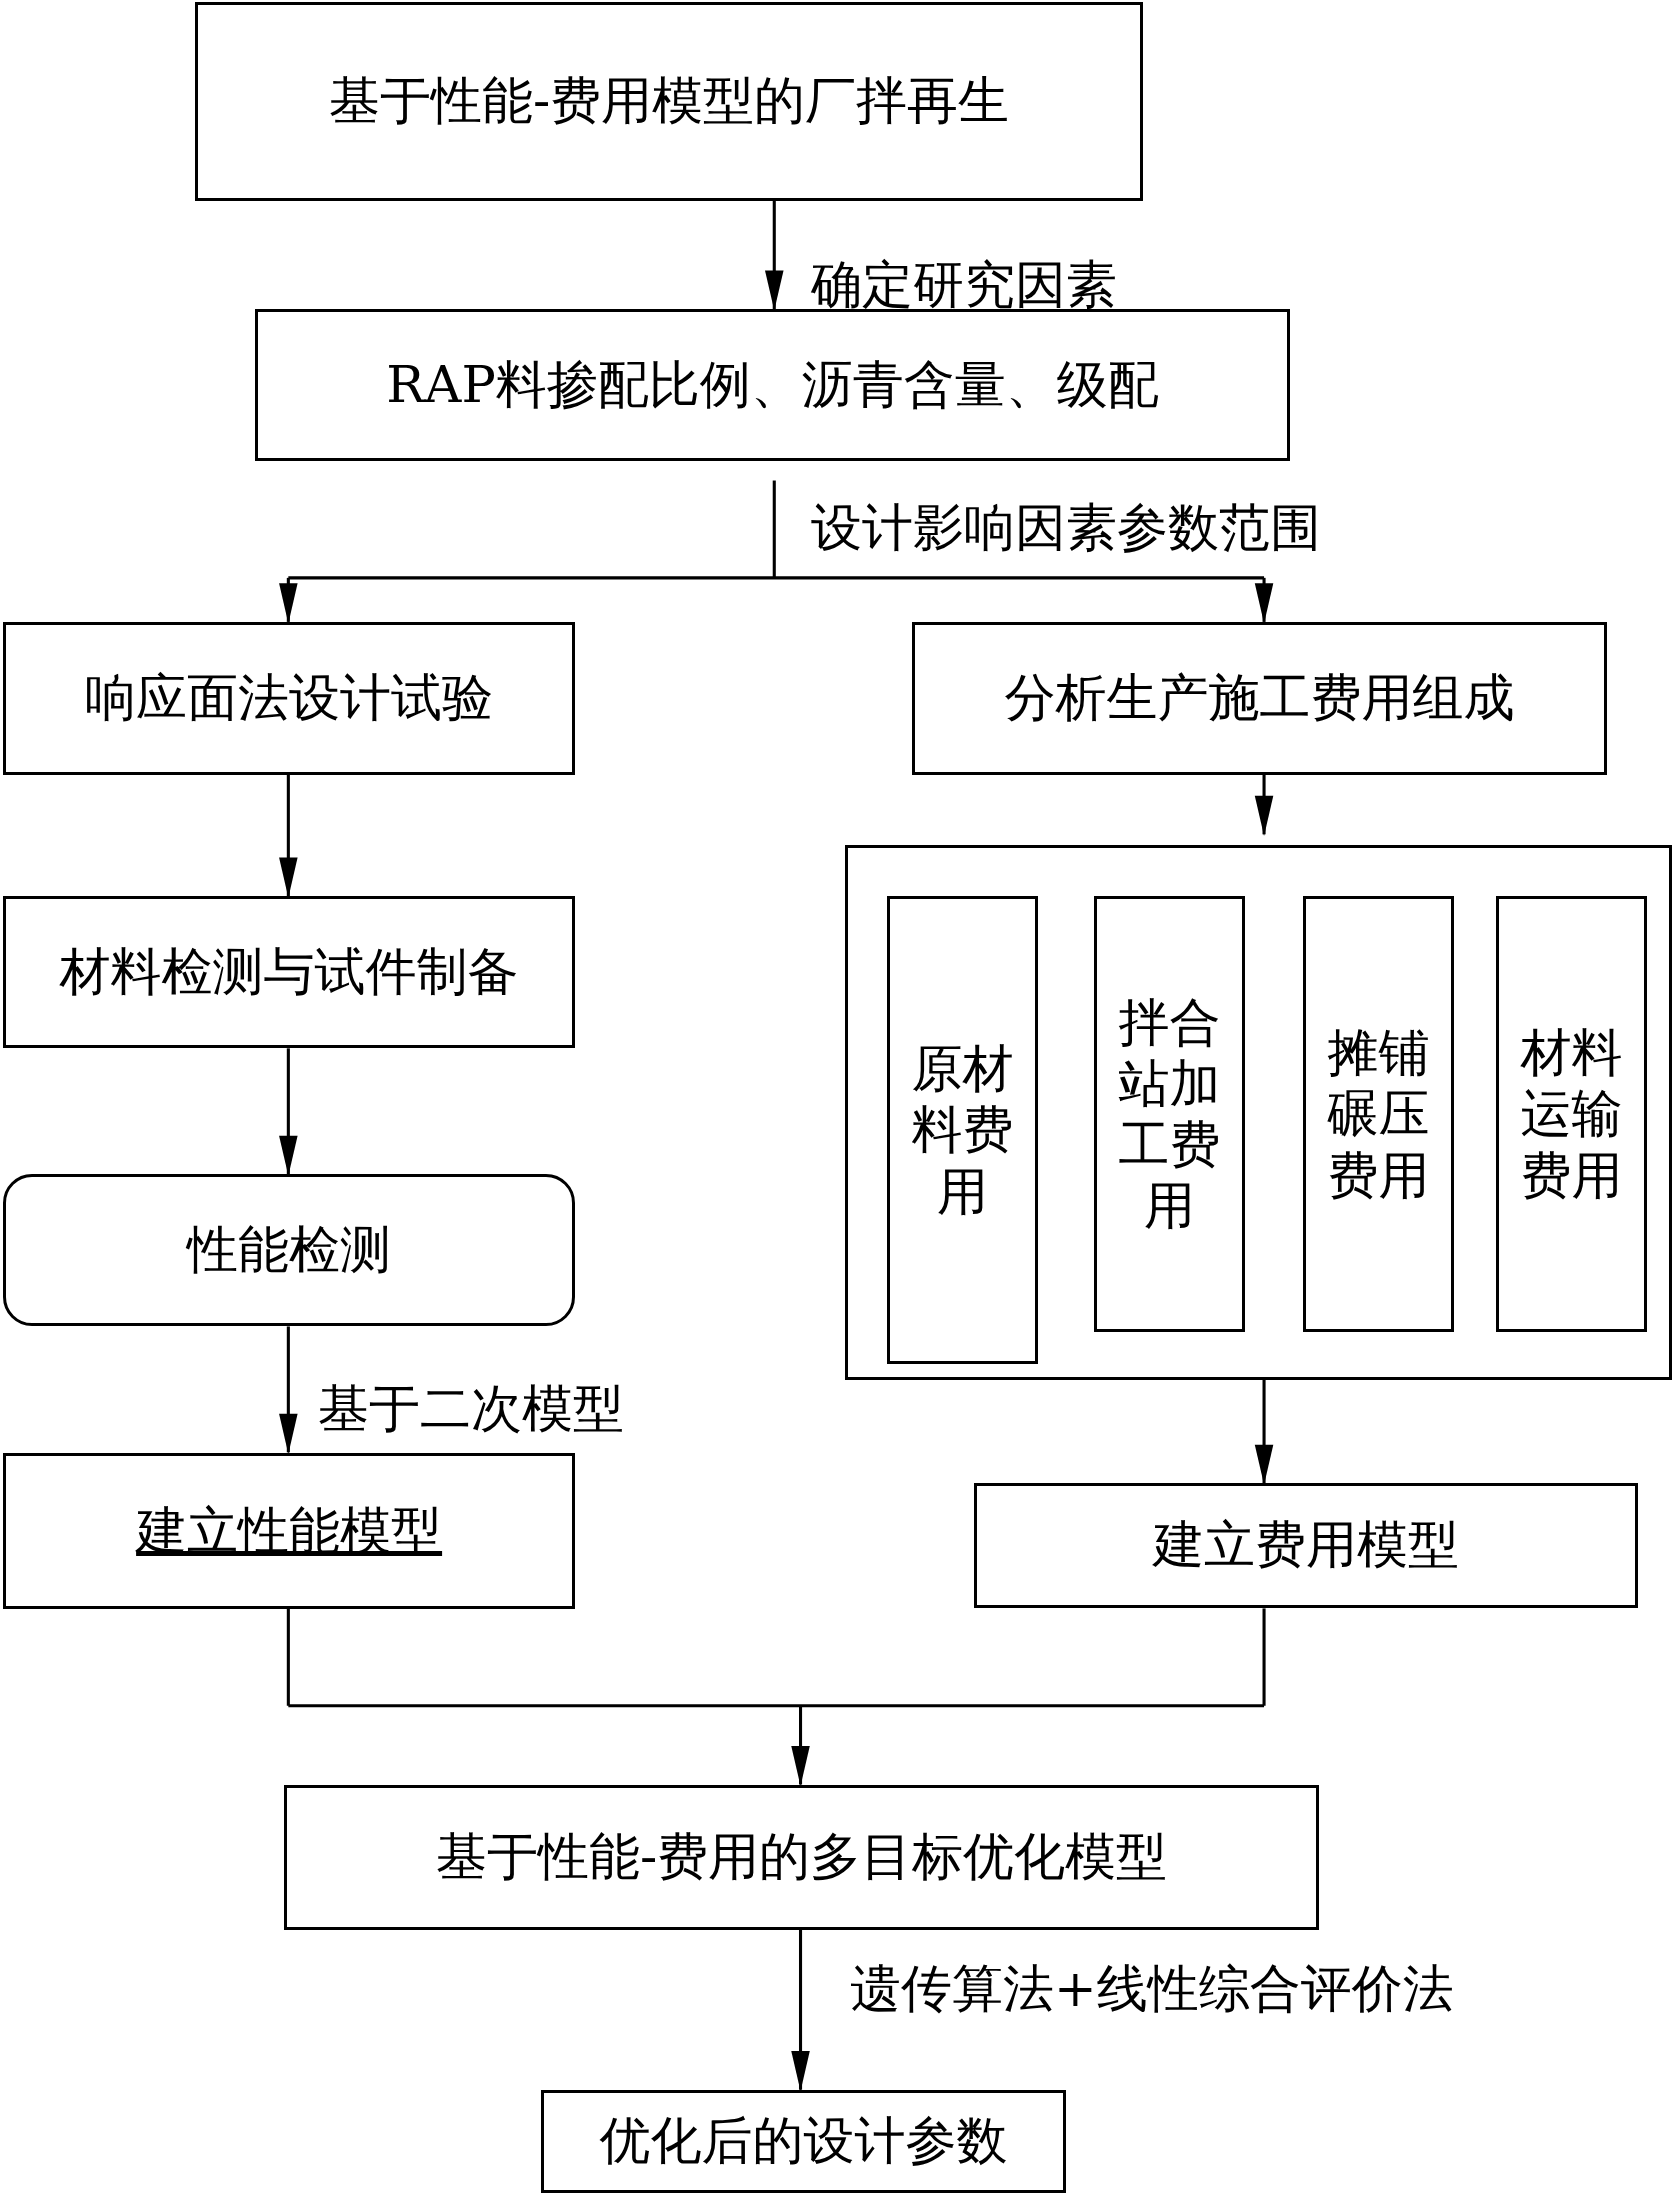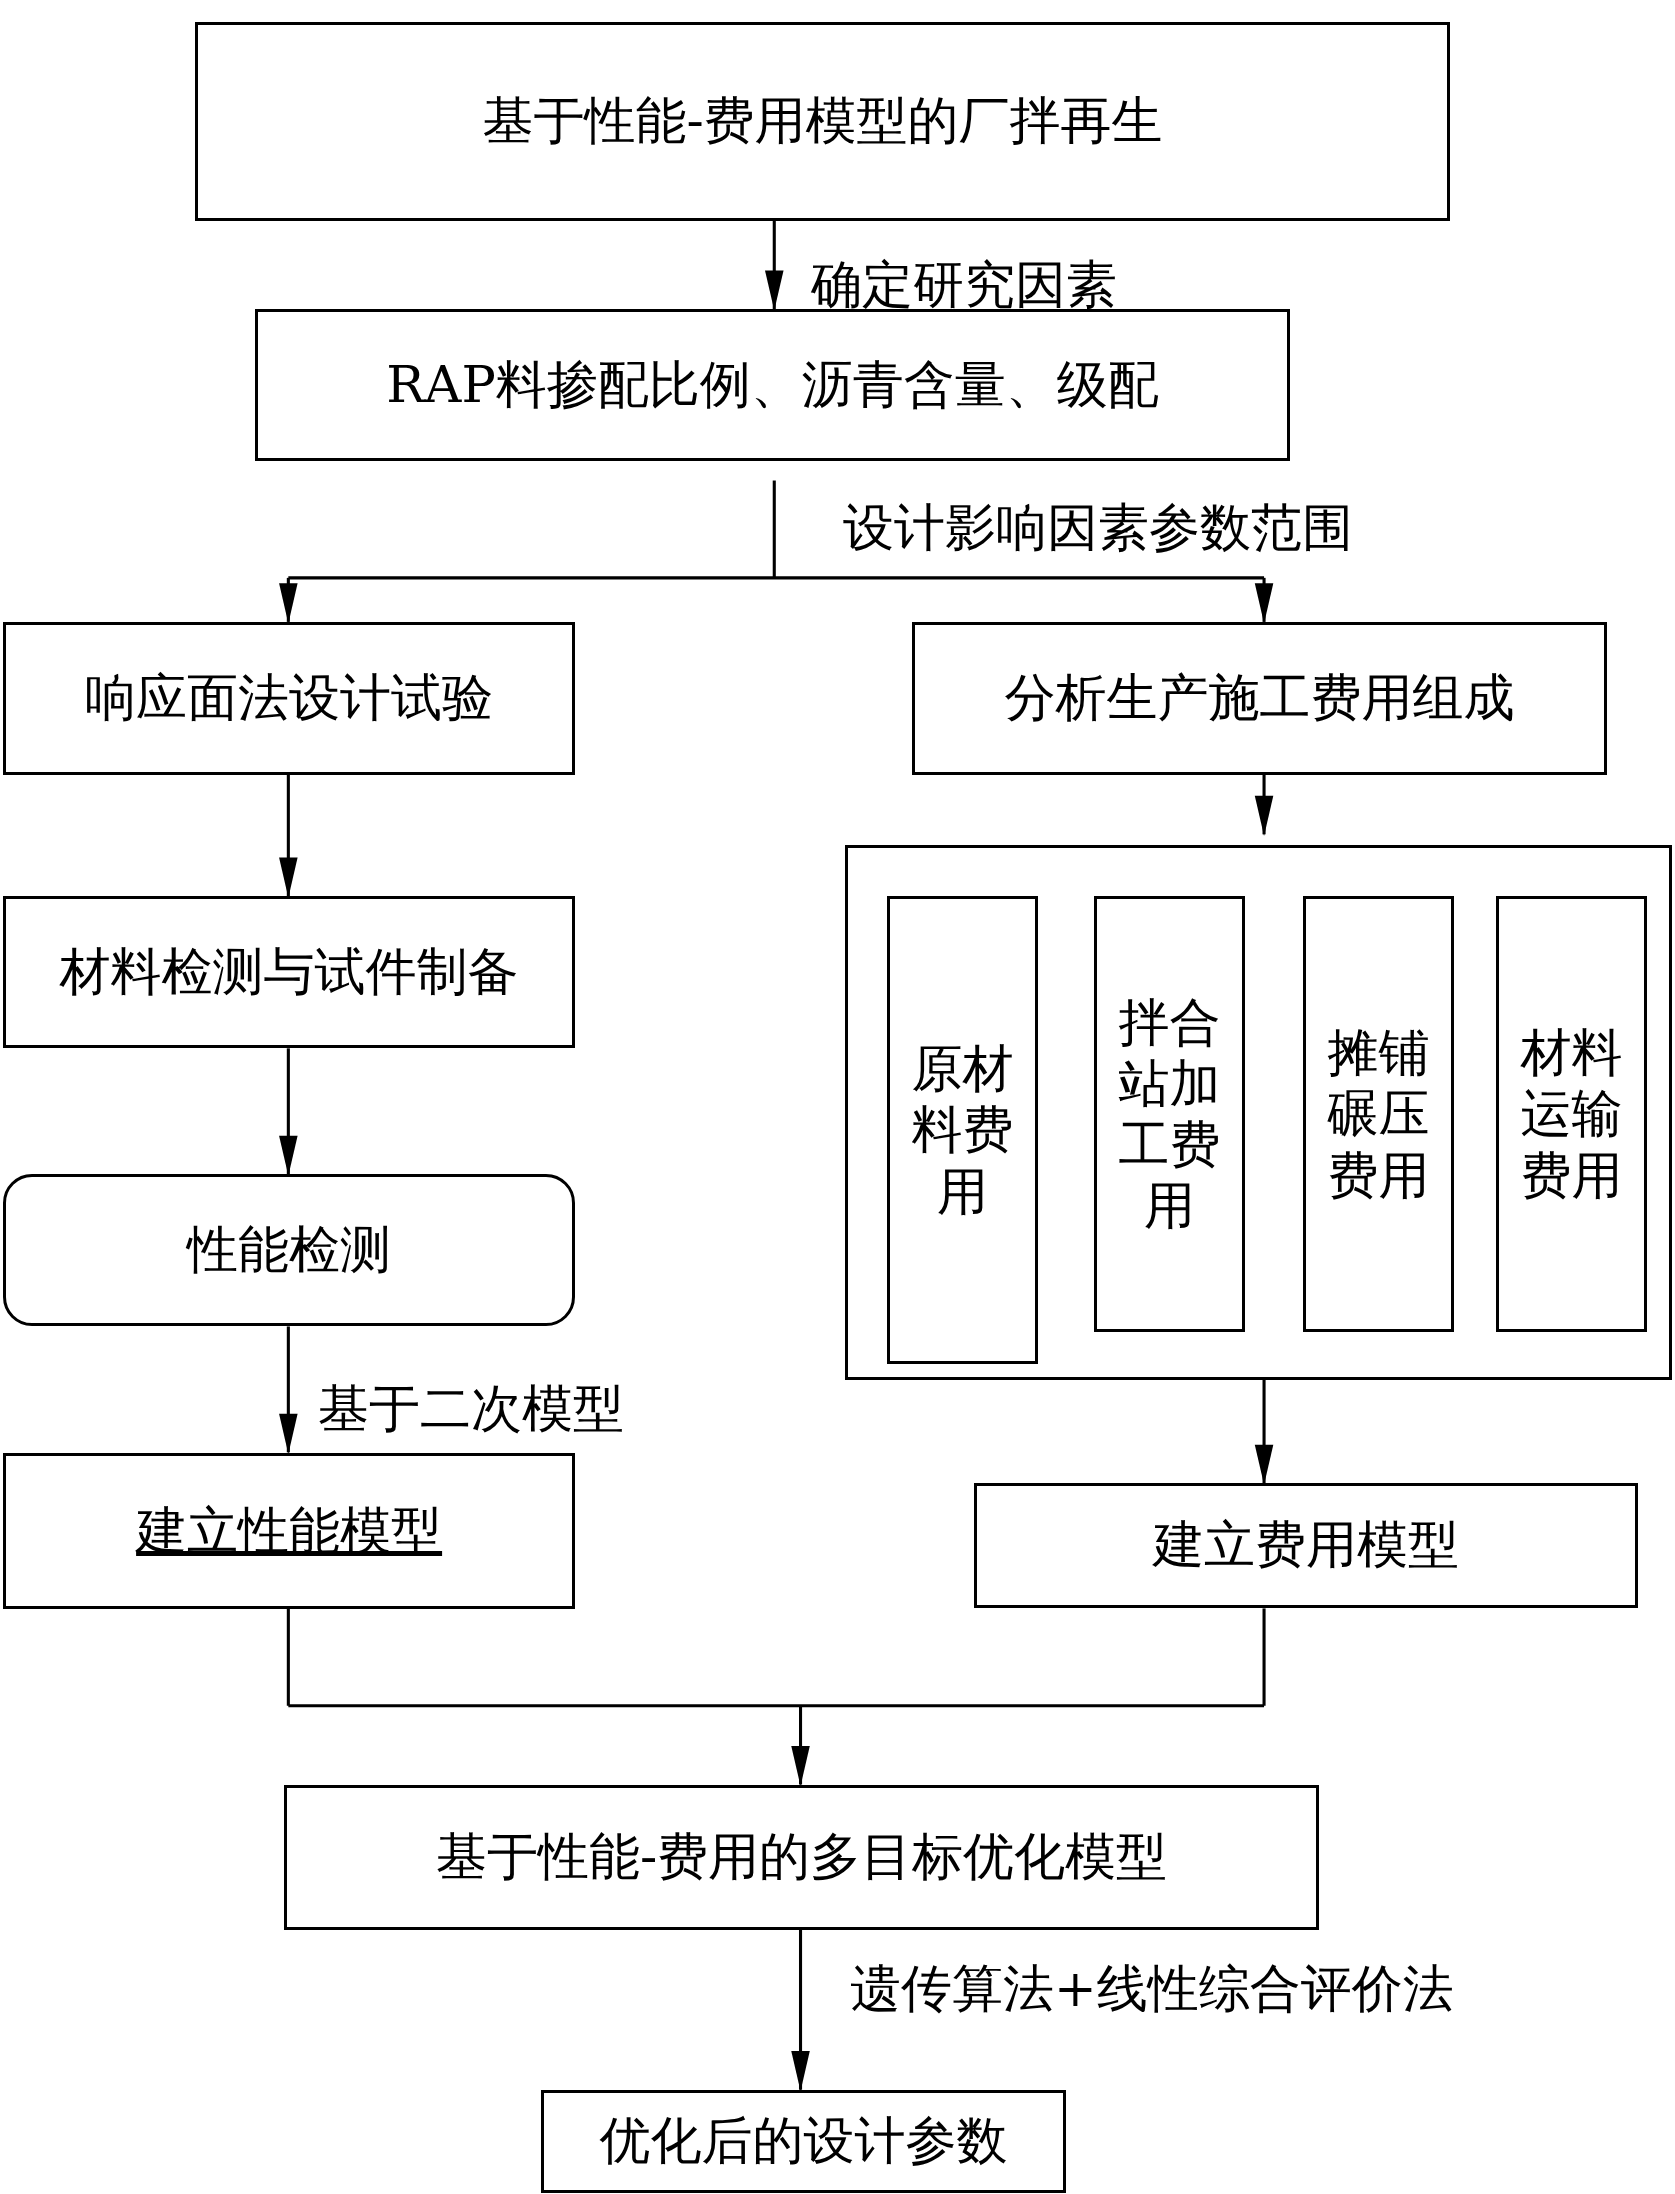--- a/index.html
+++ b/index.html
@@ -51,29 +51,29 @@
     <polygon points="361,1110 385,1110 373,1162"></polygon>
     <polygon points="361,1470 385,1470 373,1522"></polygon>
     <polygon points="361,1830 385,1830 373,1882"></polygon>
     <polygon points="1624,1030 1648,1030 1636,1082"></polygon>
     <polygon points="1624,1870 1648,1870 1636,1922"></polygon>
     <polygon points="1024,2260 1048,2260 1036,2312"></polygon>
     <polygon points="1024,2655 1048,2655 1036,2707"></polygon>
   </g>
 </svg>
 
-<div class="box" style="left:195px; top:1.5px; width:1255px; height:199px; flex-direction:column;margin-top:20px;">
+<div class="box" style="left:195px; top:1.5px; width:948px; height:199px; flex-direction:column;">
   <div>基于性能-费用模型的厂拌再生</div>
 </div>
 
 <div class="label" style="left:811px; top:251px;">确定研究因素</div>
 
 <div class="box" style="left:255px; top:309px; width:1035px; height:152px;">RAP料掺配比例、沥青含量、级配</div>
 
-<div class="label" style="left:843px; top:494px;">设计影响因素参数范围</div>
+<div class="label" style="left:811px; top:494px;">设计影响因素参数范围</div>
 
 <div class="box" style="left:3.1px; top:622px; width:572px; height:153px;">响应面法设计试验</div>
 
 <div class="box" style="left:912px; top:622px; width:695px; height:153px;">分析生产施工费用组成</div>
 
 <div class="box" style="left:3.1px; top:896px; width:572px; height:152px;">材料检测与试件制备</div>
 
 <div class="box" style="left:845px; top:845px; width:827px; height:535px;"></div>
 
 <div class="vbox" style="left:887px; top:896px; width:151px; height:468px;">

